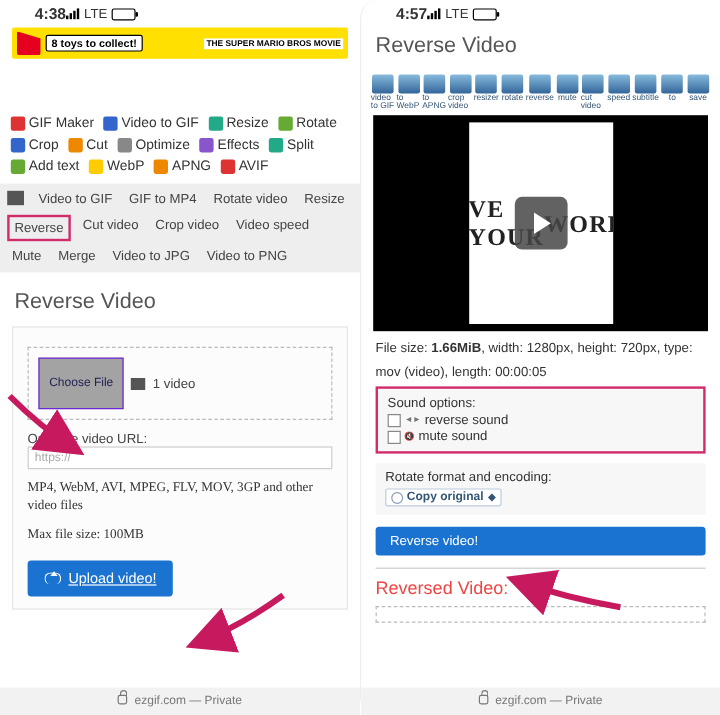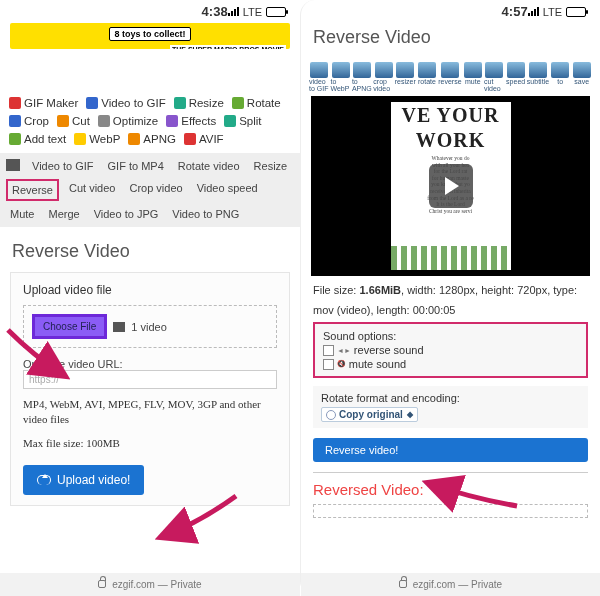--- a/index.html
+++ b/index.html
@@ -1,67 +1,67 @@
 <!DOCTYPE html>
 <html><head>
 <meta charset="utf-8">
 <style>
   * { box-sizing: border-box; margin: 0; padding: 0; }
   body { font-family: -apple-system, Helvetica, Arial, sans-serif; background: #fff; width: 600px; height: 596px; display: flex; font-size: 12px; color: #333; overflow: hidden; }
   .phone { width: 300px; height: 596px; background: #fff; position: relative; display: flex; flex-direction: column; }
   .phone + .phone { border-left: 1px solid #eee; border-radius: 15px; }
 
-  .statusbar { display: flex; justify-content: flex-end; align-items: center; padding: 4px 14px 2px; font-size: 13px; font-weight: 600; }
+  .statusbar { display: flex; justify-content: flex-start; align-items: center; padding: 4px 14px 2px; font-size: 13px; font-weight: 600; margin-left: 15px; }
   .sb-right { display: flex; align-items: center; gap: 4px; font-size: 11px; font-weight: 500; }
   .signal { display: inline-flex; align-items: flex-end; gap: 1px; }
   .signal i { width: 2px; background:#000; display:inline-block; }
   .signal i:nth-child(1){height:3px} .signal i:nth-child(2){height:5px} .signal i:nth-child(3){height:7px} .signal i:nth-child(4){height:9px}
   .batt { width: 20px; height: 10px; border:1px solid #000; border-radius:2px; position:relative; }
   .batt::after{content:"";position:absolute;right:-3px;top:2px;width:2px;height:4px;background:#000;border-radius:1px;}
   .batt .fill{background:#e33; width:22%; height:100%;}
 
-  .banner { margin: 2px 10px 4px; height: 26px; background: #ffe000; border-radius: 2px; display:flex; align-items:center; font-size:9px; font-weight:700; color:#000; padding:0 4px; gap:4px; overflow:hidden;flex-direction:column;}
+  .banner { margin: 2px 10px 4px; height: 26px; background: #ffe000; border-radius: 2px; display:flex; align-items:center; font-size:9px; font-weight:700; color:#000; padding:0 4px; gap:4px; overflow:hidden;}
   .banner .logo{width:20px;height:20px;background:#e6001f;border-radius:2px;clip-path:polygon(0 0,100% 30%,100% 100%,0 100%);} 
   .banner .pill{background:#fff;border:1px solid #000;padding:1px 4px;border-radius:2px;}
   .banner .mario{margin-left:auto;font-size:7px;line-height:1;background:#fff;padding:1px 2px;}
 
   .tools { padding: 2px 8px; display:flex; flex-wrap:wrap; gap:2px 6px;margin-top:40px; }
   .tool { display:inline-flex; align-items:center; gap:3px; font-size:11.5px; color:#333; padding:2px 1px;}
   .ic { width:12px; height:12px; display:inline-block; border-radius:2px;}
   .ic.red{background:#d33}.ic.blue{background:#36c}.ic.teal{background:#2a8}.ic.grn{background:#6a3}.ic.org{background:#e80}.ic.gry{background:#888}.ic.ylw{background:#fc0}.ic.prp{background:#85c}
 
   .subtabs { background:#eee; margin:4px 0 0; padding:4px 6px; display:flex; flex-wrap:wrap; gap:4px 6px; font-size:11px; color:#444;}
   .subtabs span{padding:3px 4px;}
   .subtabs .film{width:14px;height:12px;background:#555;display:inline-block;margin:2px 2px 0 0;}
   .subtabs .sel{border:2px solid #d12b6b;}
 
   h2.rv { font-size:18px; font-weight:400; color:#555; margin:14px 12px 10px;}
 
   .card { margin:0 10px; border:1px solid #e5e5e5; background:#fcfcfc; padding:10px 12px; font-size:11px; color:#444;}
   .card .t{font-size:12px;color:#333;margin-bottom:8px;}
   .dashed { border:1px dashed #bbb; padding:8px; margin:6px 0 10px; }
   .chooser{display:flex;align-items:center;gap:6px;}
-  .choosebtn{background:#8b5cf6;border:3px solid #6d28d9;padding:4px 8px;font-size:10px;color:#225;}
+  .choosebtn{background:#a3a3a3;border:1px solid #6d28d9;padding:15px 8px;font-size:10px;color:#225;}
   .filmic{width:12px;height:10px;background:#555;display:inline-block;}
   .urlbox{border:1px solid #ccc;padding:3px 5px;font-size:10px;color:#aaa;background:#fff;}
   .note{font-size:11px;color:#333;line-height:1.4;margin-top:8px;font-family:Liberation Serif, serif;}
-  .uploadbtn{display:inline-flex;align-items:center;gap:6px;background:#1b73d1;color:#fff;padding:8px 14px;border-radius:3px;font-size:12px;margin-top:14px;}
+  .uploadbtn{display:inline-flex;align-items:center;gap:6px;background:#1b73d1;color:#fff;padding:8px 14px;border-radius:3px;font-size:12px;margin-top:14px;text-decoration:underline;}
   .cloud{width:14px;height:10px;border:1.5px solid #fff;border-radius:6px;border-bottom:none;position:relative;}
   .cloud::after{content:"";position:absolute;left:4px;top:-2px;width:0;height:0;border-left:3px solid transparent;border-right:3px solid transparent;border-bottom:4px solid #fff;}
 
   .bottombar{margin-top:auto;background:#f2f2f2;text-align:center;font-size:10px;color:#777;padding:6px 0;}
   .lock{display:inline-block;width:8px;height:8px;border:1px solid #777;border-radius:2px;position:relative;margin-right:3px;}
   .lock::before{content:"";position:absolute;top:-5px;left:1px;width:4px;height:4px;border:1px solid #777;border-bottom:none;border-radius:3px 3px 0 0;}
 
   
   .toolstrip{display:flex;gap:1px;margin:4px 8px 2px;font-size:7px;color:#357;}
   .ts{display:flex;flex-direction:column;align-items:center;width:26px;}
   .ts .box{width:18px;height:16px;background:linear-gradient(#8bd,#369);border-radius:2px;}
   .vidwrap{margin:2px 10px 4px; background:#000; height:180px; position:relative; display:flex; align-items:center; justify-content:center;}
-  .poster{width:120px;height:168px;background:#fff;display:flex;flex-direction:column;align-items:center;justify-content:flex-start;color:#222;font-family:Georgia,serif;overflow:hidden;}
+  .poster{width:120px;height:168px;background:#fff;display:flex;flex-direction:row;align-items:center;justify-content:flex-start;color:#222;font-family:Georgia,serif;overflow:hidden;}
   .poster .big{font-size:20px;font-weight:700;letter-spacing:1px;margin-top:2px;}
   .poster .tiny{font-size:5.5px;text-align:center;line-height:1.2;margin-top:3px;color:#444;}
   .poster .strip{height:24px;width:100%;background:repeating-linear-gradient(90deg,#7a6 0 6px,#fff 6px 10px);margin-top:auto;}
   .play{position:absolute;width:44px;height:44px;background:rgba(70,70,70,.85);border-radius:6px;display:flex;align-items:center;justify-content:center;}
   .play::after{content:"";border-left:14px solid #fff;border-top:9px solid transparent;border-bottom:9px solid transparent;margin-left:3px;}
 
   .meta{font-size:11px;color:#333;margin:4px 12px;}
   .convert{margin:4px 12px 8px;background:#eef;border:1px solid #cce;padding:4px;text-align:center;font-size:12px;color:#246;}
   .convert .dl{display:inline-block;width:10px;height:10px;border:1px solid #38c;position:relative;margin-left:2px;vertical-align:middle;}
   .convert .dl::after{content:"";position:absolute;left:2px;top:1px;border-left:3px solid transparent;border-right:3px solid transparent;border-top:4px solid #38c;}
@@ -137,21 +137,20 @@
       <span>Video speed</span>
       <span>Mute</span>
       <span>Merge</span>
       <span>Video to JPG</span>
       <span>Video to PNG</span>
     </div>
 
   <h2 class="rv">Reverse Video</h2>
 
   <div class="card">
-    <div class="t">Upload video file</div>
     <div class="dashed">
       <div class="chooser">
         <span class="choosebtn">Choose File</span>
         <span class="filmic"></span>
         <span>1 video</span>
       </div>
     </div>
     <div>Or paste video URL:</div>
     <div class="urlbox" placeholder="https://">https://</div>
     <div class="note">MP4, WebM, AVI, MPEG, FLV, MOV, 3GP and other video files</div>

